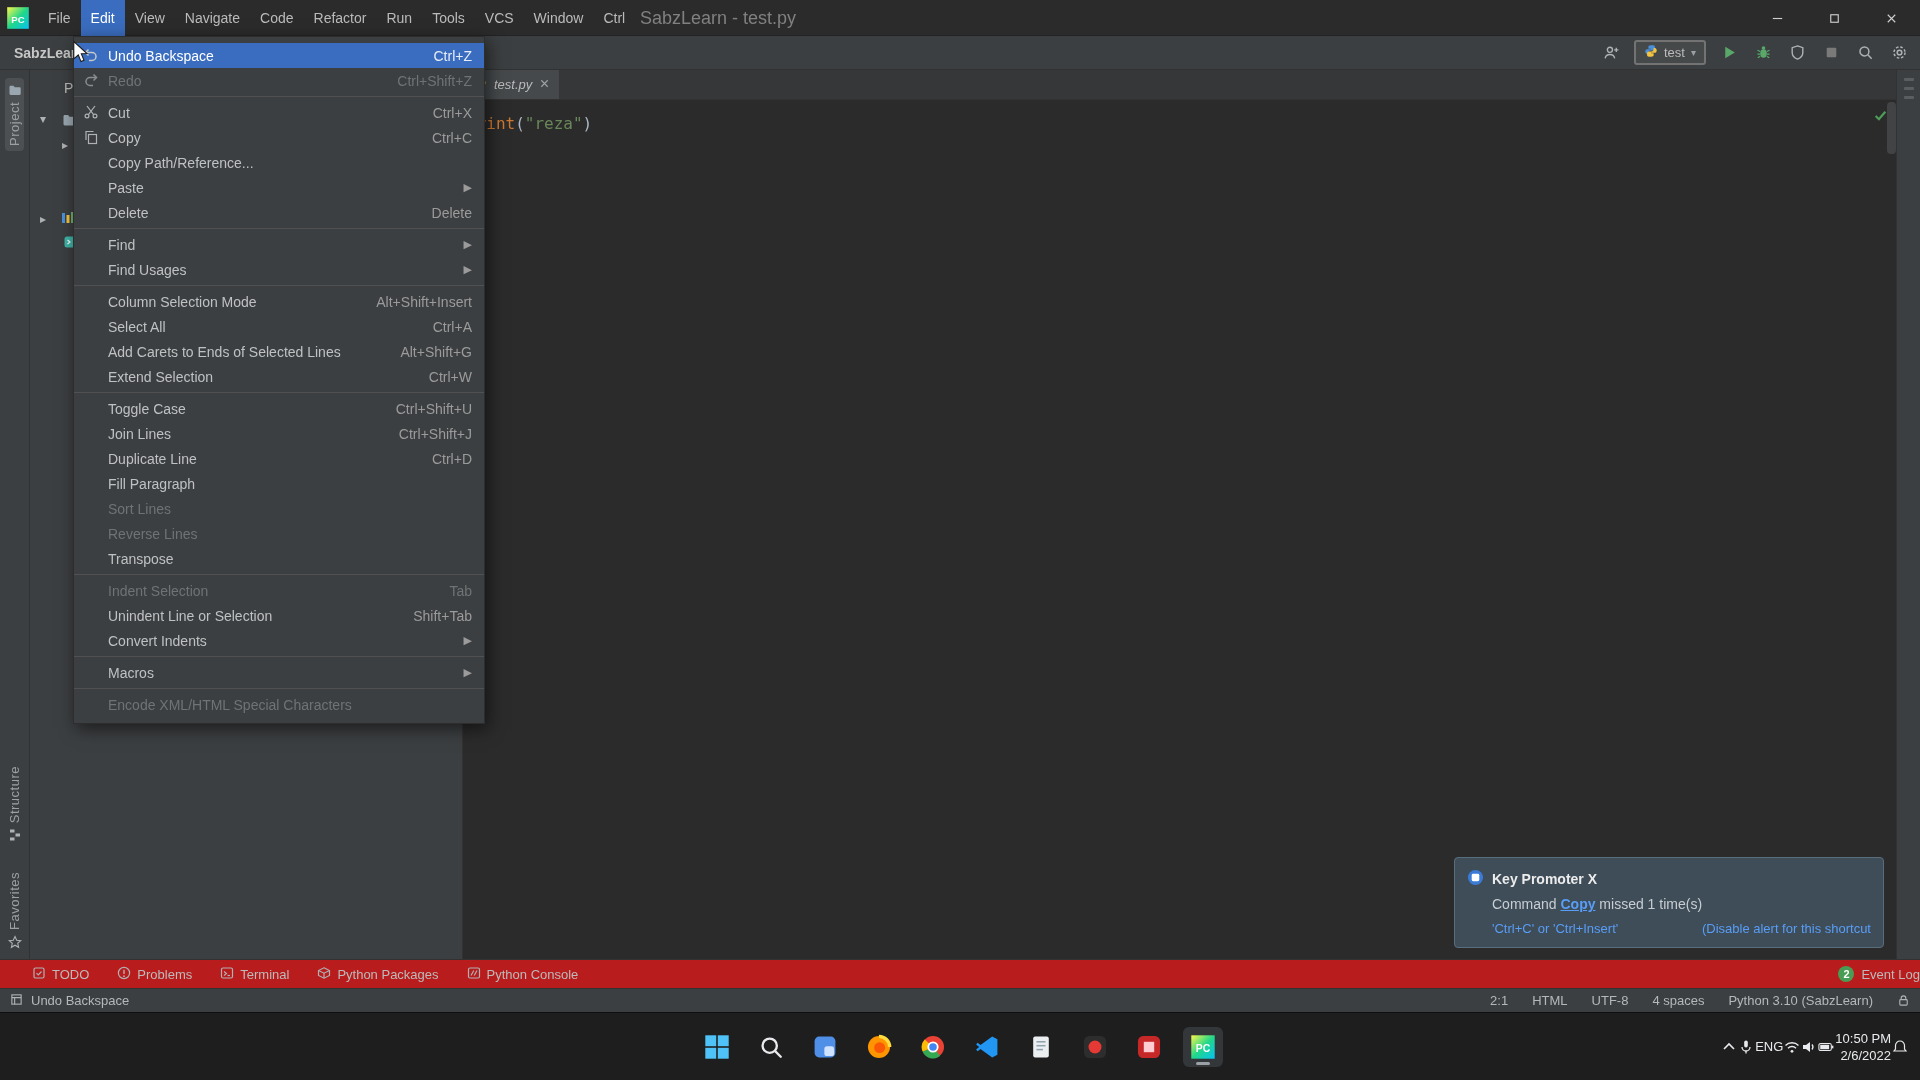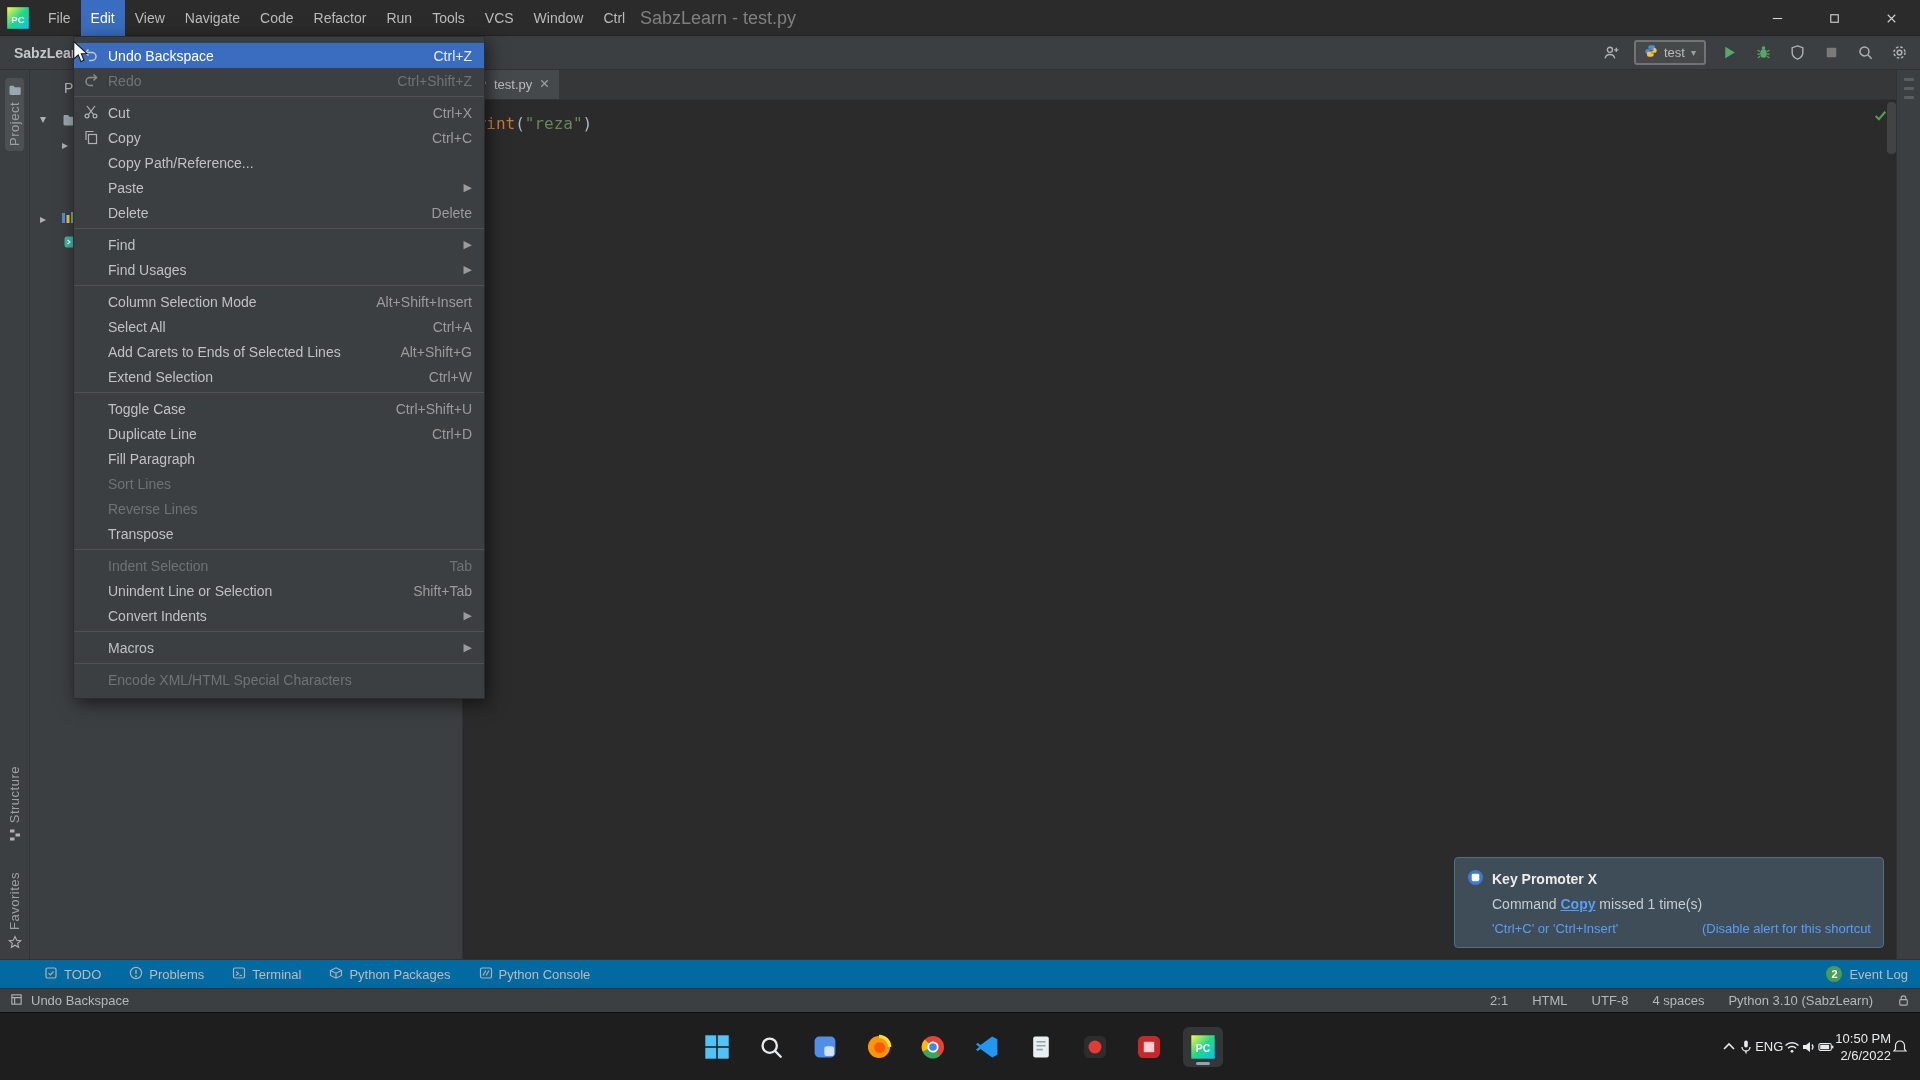--- a/index.html
+++ b/index.html
@@ -38,21 +38,21 @@
   .st-label{writing-mode:vertical-rl;transform:rotate(180deg);letter-spacing:0.5px;}
   .st-ic svg{width:14px;height:14px;display:block;}
 
   .project-panel{width:433px;background:#3c3f41;border-right:1px solid #323232;position:relative;font-size:14px;}
   .pp-header{padding:10px 0 0 34px;color:#bbb;}
   .tree-abs{position:absolute;color:#afb1b3;font-size:12px;}
   .tree-abs svg{width:16px;height:16px;display:block;}
 
   .editor{flex:1;position:relative;background:#2b2b2b;min-width:0;}
   .tabbar{height:30px;background:#353738;border-bottom:1px solid #323232;display:flex;align-items:stretch;}
-  .tab{display:flex;align-items:center;gap:7px;padding:0 9px;background:#45494b;color:#bbb;font-size:13px;}
+  .tab{display:flex;align-items:center;gap:7px;padding:0 9px;background:#45494b;color:#bbb;font-size:13px;font-style:italic;}
   .tab svg{width:15px;height:15px;}
   .tab-x svg{width:11px;height:11px;}
   .code{font-family:"DejaVu Sans Mono","Liberation Mono",monospace;font-size:16px;padding:13px 0 0 4px;}
   .code-line{white-space:pre;line-height:22px;}
   .inspect-ok{position:absolute;top:38px;right:8px;width:15px;height:15px;}
   .scroll-thumb{position:absolute;top:32px;right:0;width:9px;height:52px;background:#4d4f51;border-radius:4px;opacity:.7;}
 
   .right-strip{width:24px;background:#3c3f41;border-left:1px solid #323232;display:flex;flex-direction:column;align-items:center;padding-top:8px;gap:6px;}
   .rs-mark{width:10px;height:3px;background:#5b5e60;border-radius:1px;}
 
@@ -75,21 +75,21 @@
   
   .notification{position:absolute;right:36px;bottom:132px;width:430px;background:#3f4d59;border:1px solid #596e7d;border-radius:4px;padding:11px 12px;z-index:40;font-size:14px;}
   .notif-title-row{display:flex;align-items:center;gap:8px;color:#ececec;font-weight:bold;}
   .notif-title-row svg{width:17px;height:17px;}
   .notif-body{margin:7px 0 0 25px;color:#c8cdd2;}
   .nlink{color:var(--link);}
   .nlink.u{text-decoration:underline;font-weight:bold;}
   .notif-links{margin:9px 0 0 25px;display:flex;justify-content:space-between;font-size:13px;}
 
   
-  .bottom-tools{height:29px;background:#0369a1;border-top:1px solid #323232;display:flex;align-items:center;justify-content:space-between;padding:0 12px;font-size:13px;}
+  .bottom-tools{height:29px;background:#b91c1c;border-top:1px solid #323232;display:flex;align-items:center;justify-content:space-between;padding:0 0;font-size:13px;}
   .bt-left{display:flex;gap:28px;margin-left:32px;}
   .tool-btn{display:flex;align-items:center;gap:6px;color:#bbb;}
   .tool-btn svg{width:14px;height:14px;}
   .bt-right{display:flex;align-items:center;gap:7px;color:#bbb;}
   .badge{width:16px;height:16px;border-radius:50%;background:var(--badge);color:#fff;font-size:11px;display:flex;align-items:center;justify-content:center;font-weight:bold;}
 
   
   .status-bar{height:24px;background:#3c3f41;border-top:1px solid #323232;display:flex;align-items:center;justify-content:space-between;padding:0 10px;font-size:13px;color:#b5b8ba;}
   .sb-left{display:flex;align-items:center;gap:8px;}
   .sb-left svg{width:13px;height:13px;}
@@ -388,20 +388,24 @@
       <div class="menu-row">
         <span class="mi-label">Extend Selection</span>
         <span class="mi-shortcut">Ctrl+W</span>
       </div>
       <div class="menu-sep"></div>
       <div class="menu-row">
         <span class="mi-label">Toggle Case</span>
         <span class="mi-shortcut">Ctrl+Shift+U</span>
       </div>
       <div class="menu-row">
+        <span class="mi-label">Join Lines</span>
+        <span class="mi-shortcut">Ctrl+Shift+J</span>
+      </div>
+      <div class="menu-row">
         <span class="mi-label">Duplicate Line</span>
         <span class="mi-shortcut">Ctrl+D</span>
       </div>
       <div class="menu-row">
         <span class="mi-label">Fill Paragraph</span>
       </div>
       <div class="menu-row dis">
         <span class="mi-label">Sort Lines</span>
       </div>
       <div class="menu-row dis">

